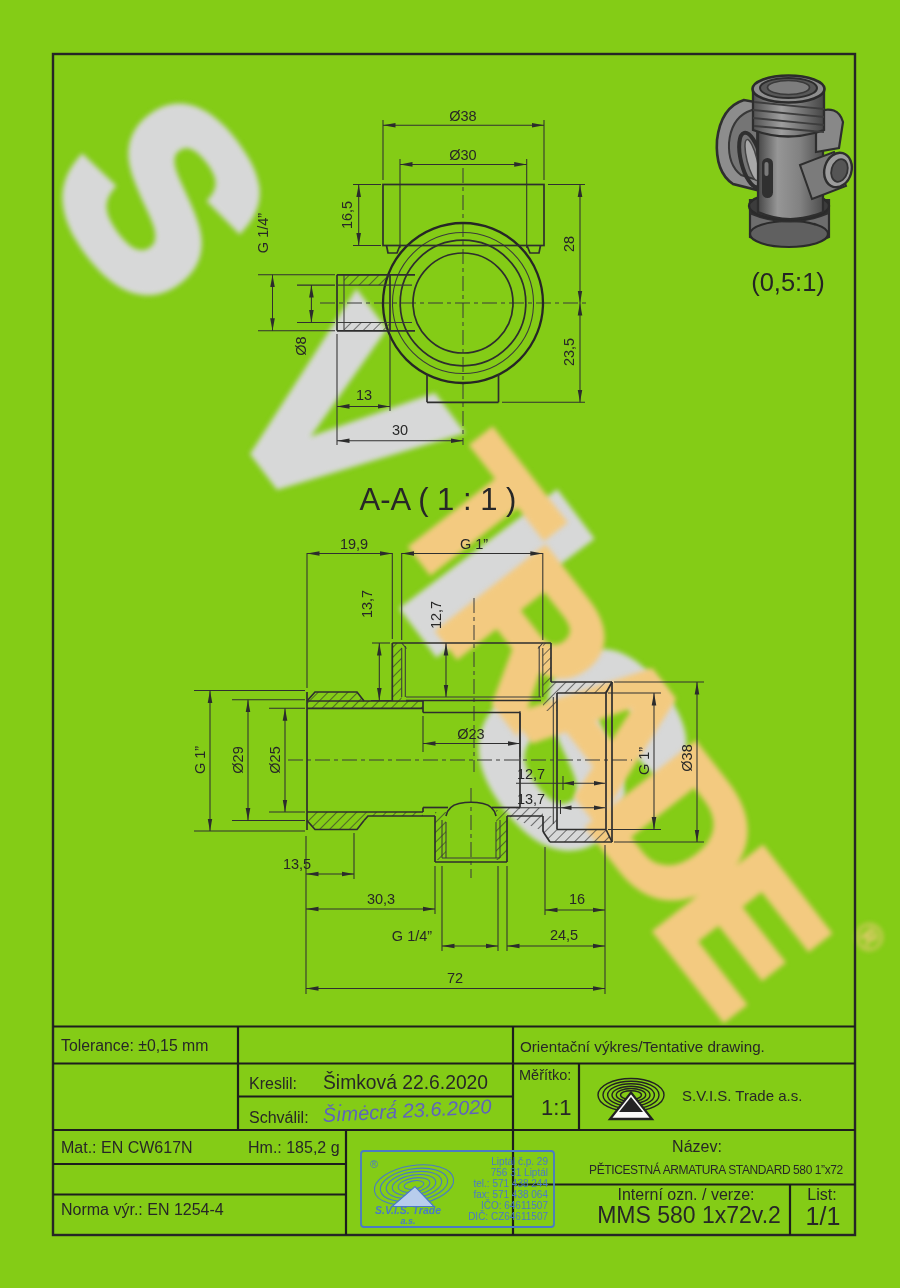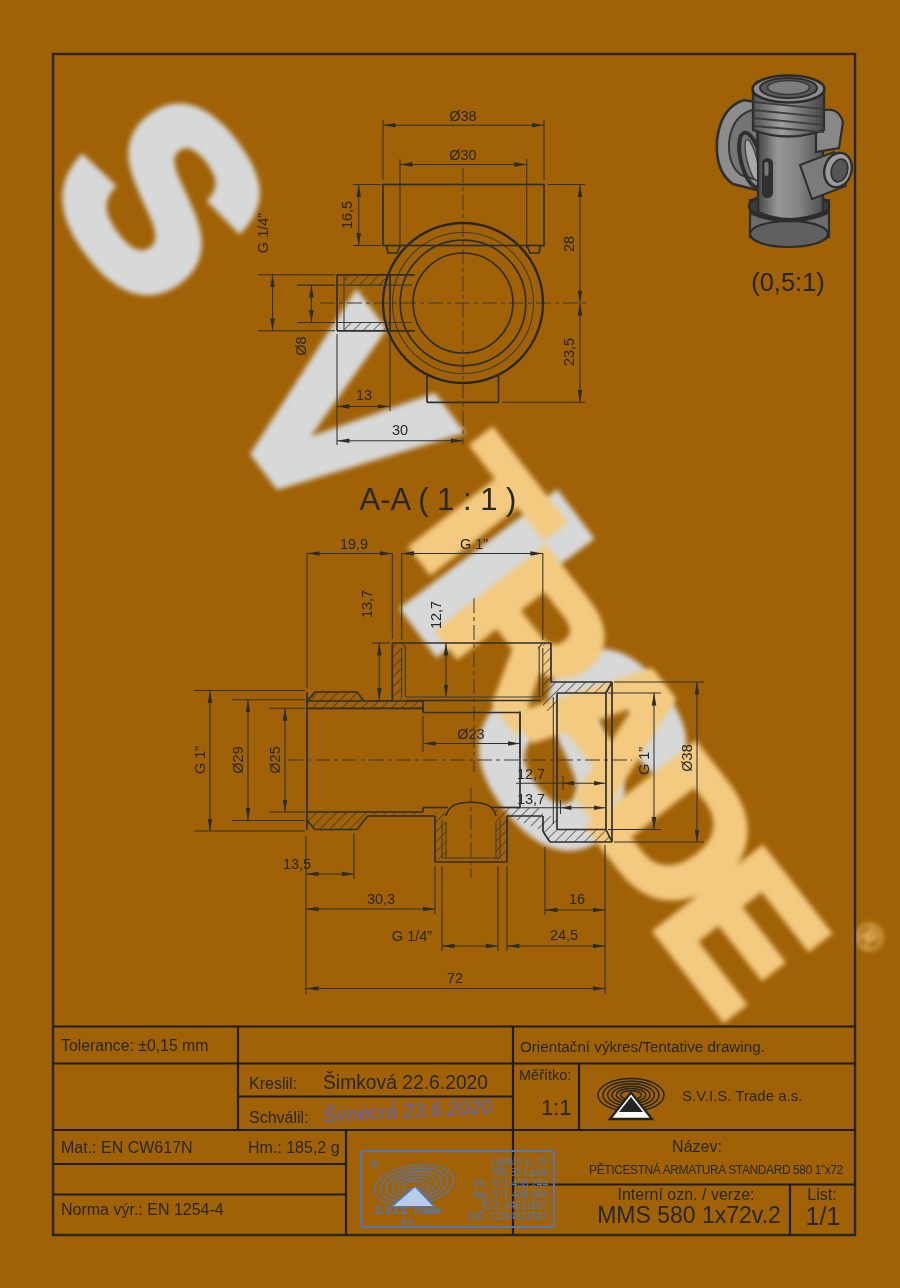--- a/index.html
+++ b/index.html
@@ -1,16 +1,16 @@
 <!DOCTYPE html>
 <html><head>
 <meta charset="utf-8">
 <style>
   html,body{margin:0;padding:0;background:#fafaf8;}
-  #page{position:relative;width:900px;height:1288px;background:#a16207;overflow:hidden;
+  #page{position:relative;width:900px;height:1288px;background:#84cc16;overflow:hidden;
         font-family:"Liberation Sans",sans-serif;}
   svg text{font-family:"Liberation Sans",sans-serif;}
   .ln{stroke:#2e2e2e;fill:none;stroke-width:1.7;}
   .lb{stroke:#262626;fill:none;stroke-width:2.3;}
   .lt{stroke:#3a3a3a;fill:none;stroke-width:1.05;}
   .dl{stroke:#303030;fill:none;stroke-width:1.05;}
   .cl{stroke:#3a3a3a;fill:none;stroke-width:1.0;stroke-dasharray:15 4 4 4;}
   .tb{stroke:#1d1d1d;fill:none;stroke-width:2.2;}
   .d{font-size:14.5px;fill:#272727;}
   .wmg{fill:#d7d8d8;}

